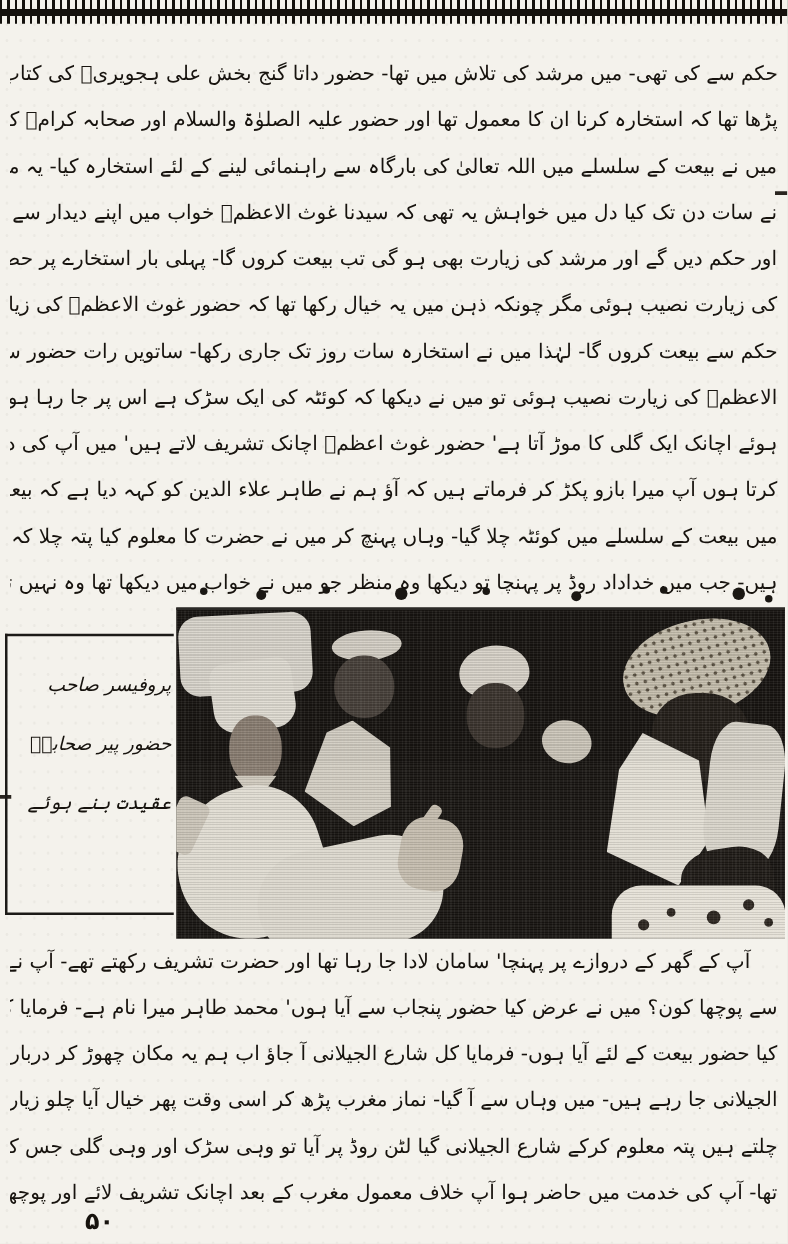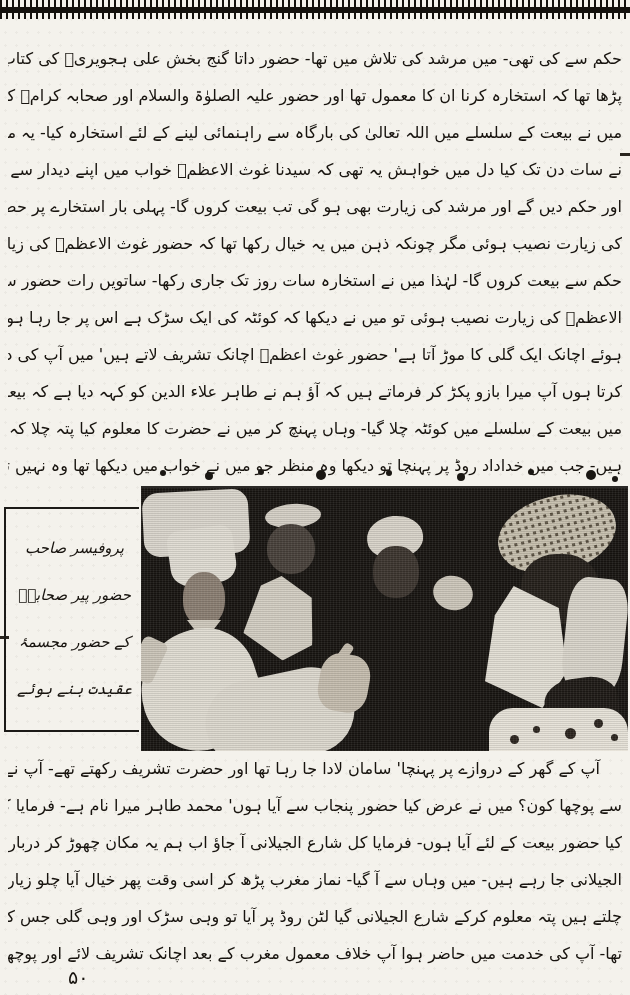--- a/index.html
+++ b/index.html
@@ -65,27 +65,27 @@
   }
   
   .caption-frame{
     position:absolute;left:4px;top:507px;width:133px;height:221px;
     border-top:2px solid #1c1a17;
     border-bottom:2px solid #1c1a17;
     border-left:2px solid #1c1a17;
   }
   .caption-text{
     position:absolute;left:6px;right:2px;top:16px;
-    direction:rtl;text-align:center;
+    direction:rtl;
     font-size:15px;line-height:47px;
     font-style:italic;
   }
   .page-number{
     position:absolute;left:68px;top:966px;
-    font-size:19px;font-weight:normal;direction:rtl;
+    font-size:19px;font-weight:bold;direction:rtl;
   }
 </style>
 </head>
 <body>
 
 <div class="page">
 
   <div class="top-ornament"></div>
 
   <div class="text-block top">
@@ -130,21 +130,20 @@
     <div class="blob" style="left:348px;top:220px;width:139px;height:43px;background:#e6e2d8;border-radius:24px 24px 0 0;"></div>
     <div class="blob" style="left:392px;top:238px;width:7px;height:7px;background:#2a241e;border-radius:50%;box-shadow:34px 4px 0 2px #2a241e, 62px -6px 0 1px #2a241e, 78px 8px 0 0 #2a241e, -22px 10px 0 1px #2a241e;"></div>
     <div class="blob" style="left:-6px;top:150px;width:26px;height:44px;background:#cac4b8;transform:rotate(25deg);border-radius:6px;"></div>
     <div class="grain"></div>
   </div>
 
   <div class="caption-frame">
     <div class="caption-text">
       <div>پروفیسر صاحب</div>
       <div>حضور پیر صحابہؒ</div>
-      <div>کے حضور مجسمۂ</div>
       <div>عقیدت بنے ہوئے</div>
     </div>
   </div>
 
   <div class="text-block bottom">
     <div class="uline indent">آپ کے گھر کے دروازے پر پہنچا' سامان لادا جا رہا تھا اور حضرت تشریف رکھتے تھے- آپ نے مجھ</div>
     <div class="uline">سے پوچھا کون؟ میں نے عرض کیا حضور پنجاب سے آیا ہوں' محمد طاہر میرا نام ہے- فرمایا کیا چاہتا ہے؟ عرض</div>
     <div class="uline">کیا حضور بیعت کے لئے آیا ہوں- فرمایا کل شارع الجیلانی آ جاؤ اب ہم یہ مکان چھوڑ کر دربار غوثیہ شارع</div>
     <div class="uline">الجیلانی جا رہے ہیں- میں وہاں سے آ گیا- نماز مغرب پڑھ کر اسی وقت پھر خیال آیا چلو زیارت کے لئے تو</div>
     <div class="uline">چلتے ہیں پتہ معلوم کرکے شارع الجیلانی گیا لٹن روڈ پر آیا تو وہی سڑک اور وہی گلی جس کو خواب میں دیکھا</div>

